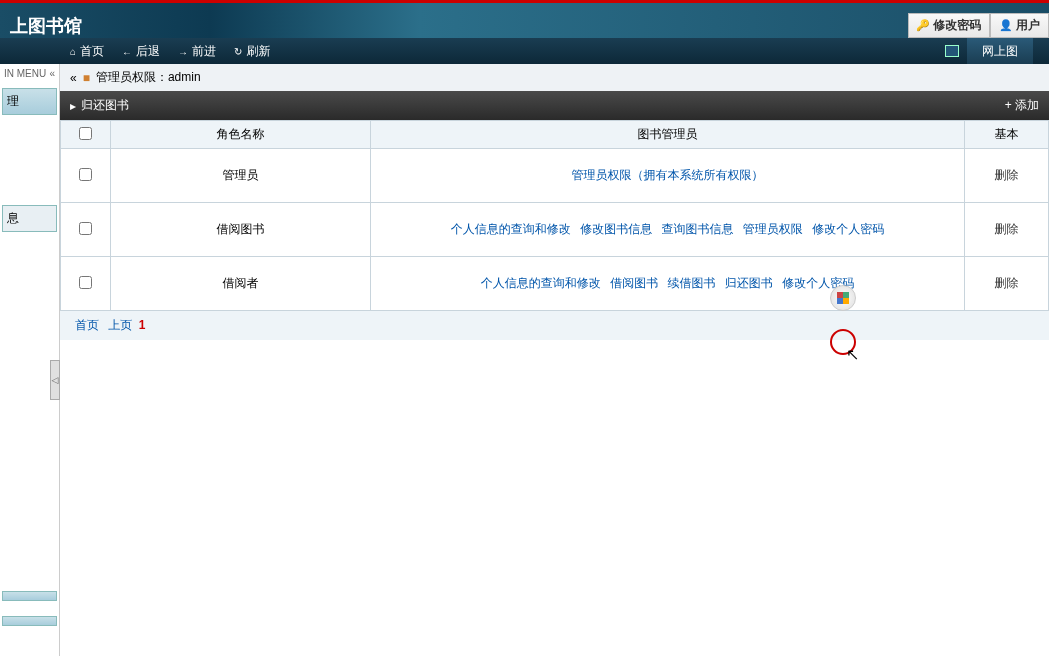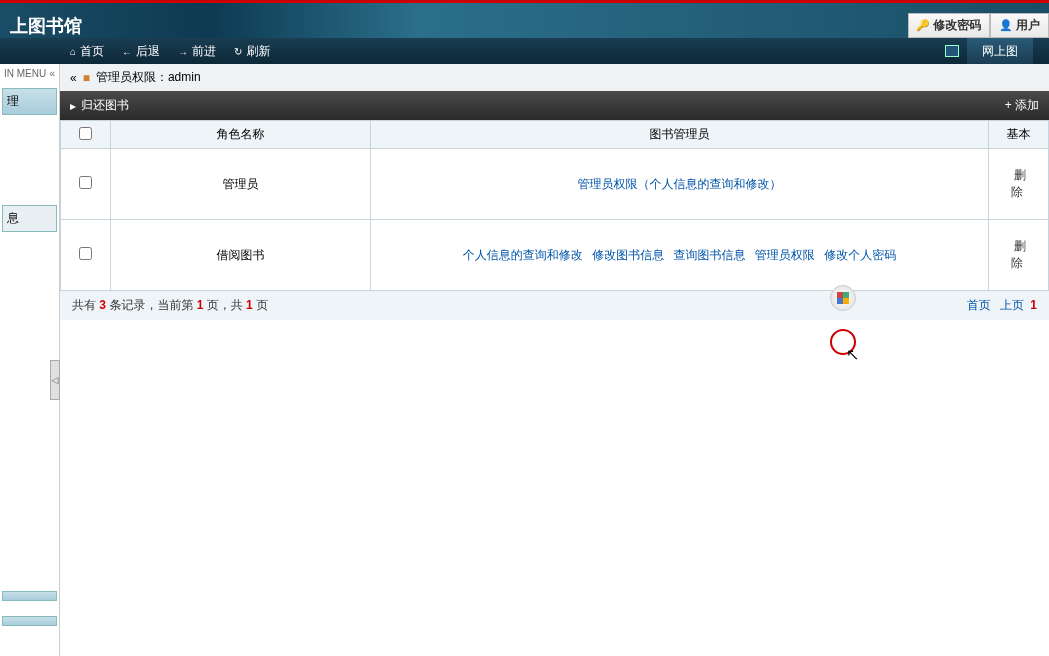--- a/index.html
+++ b/index.html
@@ -283,49 +283,46 @@
     </div>
 
     <table class="permission-table">
       <thead>
         <tr>
           <th style="width:40px">
             <input type="checkbox" style="">
           </th>
           <th style="width:260px">角色名称</th>
           <th>图书管理员</th>
-          <th style="width:60px">基本</th>
+          <th style="width:84px">基本</th>
         </tr>
       </thead>
       <tbody id="table-body">
           <tr>
             <td><input type="checkbox" style=""></td>
             <td>管理员</td>
-            <td><a href="#">管理员权限（个人信息的查询和修改）</a> </td>
+            <td><a href="#">管理员权限（拥有本系统所有权限）</a> </td>
             <td><a href="#" style="color: rgb(51, 51, 51);">删除</a></td>
           </tr>
           <tr>
             <td><input type="checkbox" style=""></td>
             <td>借阅图书</td>
             <td><a href="#">个人信息的查询和修改</a> <a href="#">修改图书信息</a> <a href="#">查询图书信息</a> <a href="#">管理员权限</a> <a href="#">修改个人密码</a> </td>
             <td><a href="#" style="color: rgb(51, 51, 51);">删除</a></td>
           </tr>
+          <tr>
+            <td><input type="checkbox" style=""></td>
+            <td>借阅者</td>
+            <td><a href="#">个人信息的查询和修改</a> <a href="#">借阅图书</a> <a href="#">续借图书</a> <a href="#">归还图书</a> <a href="#">修改个人密码</a> </td>
+            <td><a href="#" style="color: rgb(51, 51, 51);">删除</a></td>
+          </tr>
         </tbody>
     </table>
 
     <div class="pagination-bar">
-      <div>
-        <span>共有</span>
-        <span class="num">3</span>
-        <span>条记录，当前第</span>
-        <span class="num">1</span>
-        <span>页，共</span>
-        <span class="num">1</span>
-        <span>页</span>
-      </div>
       <div class="pagination-links">
         <a href="#">首页</a>
         <a href="#">上页</a>
         <span class="num">1</span>
       </div>
     </div>
   </div>
 </div>
 
 <div class="floating-icons">

